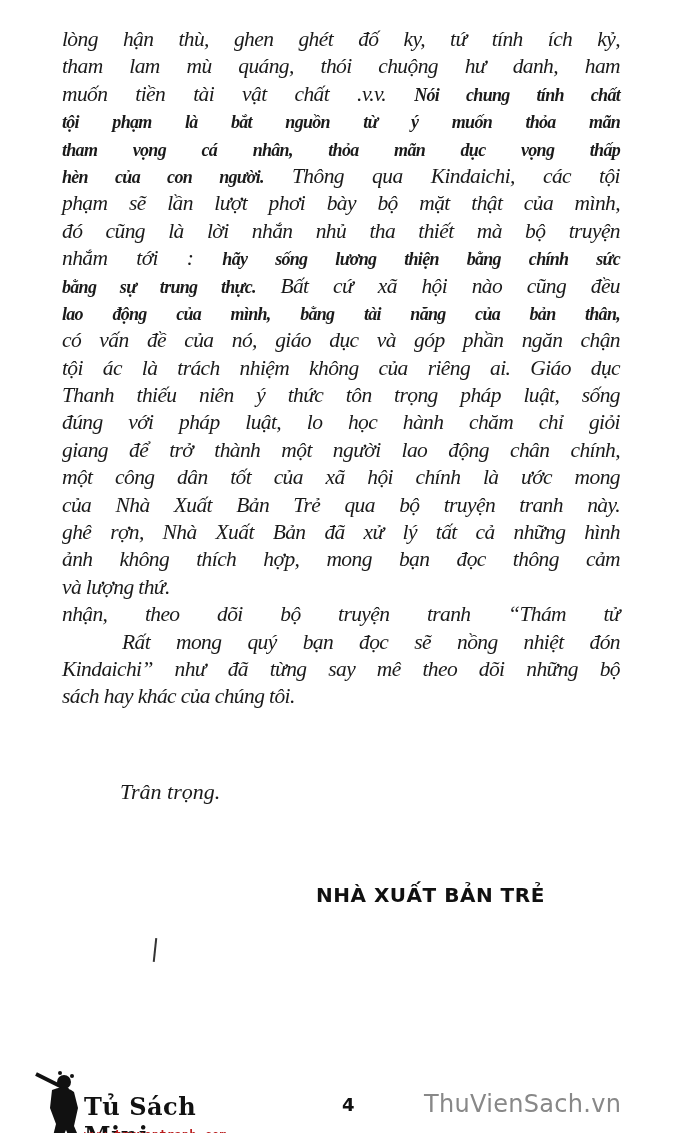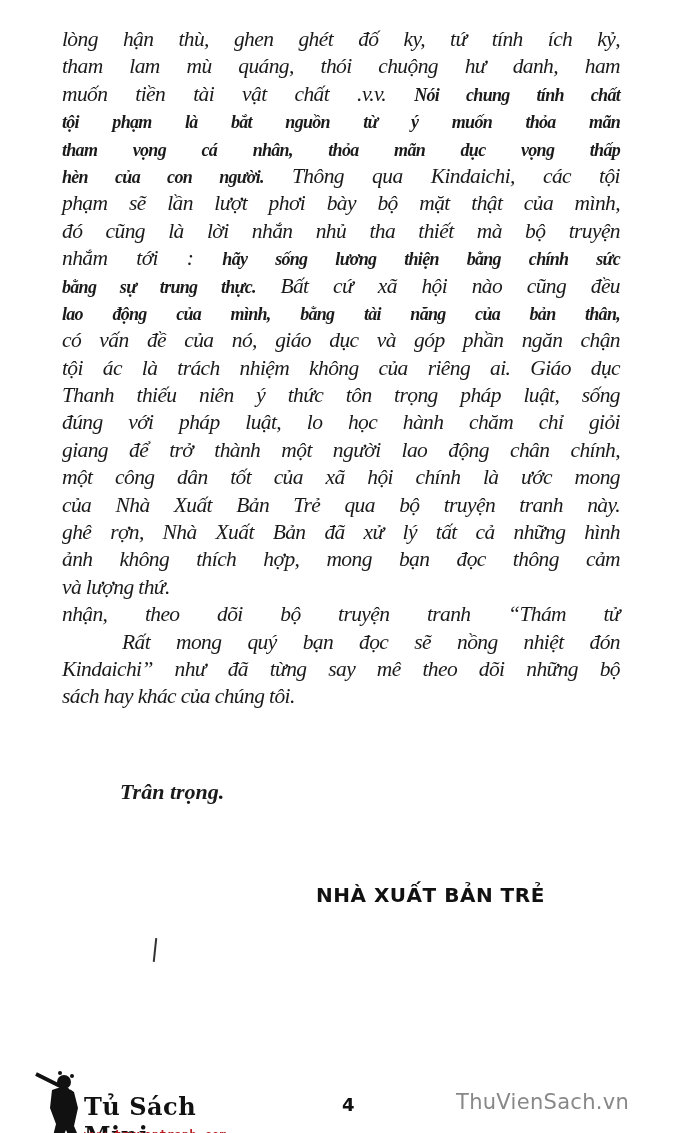--- a/index.html
+++ b/index.html
@@ -2,28 +2,28 @@
 <html><head>
 <meta charset="utf-8">
 <style>
   html, body { margin:0; padding:0; background:#ffffff; }
   body { width:700px; height:1133px; position:relative; overflow:hidden; font-family:"DejaVu Serif", serif; color:#1a1a1a; }
   .page-text { position:absolute; left:62px; top:26px; width:558px; }
   .line { height:27.4px; line-height:27.4px; font-size:21.5px; font-style:italic; white-space:nowrap; text-align:justify; text-align-last:justify; letter-spacing:-0.6px; font-family:"Liberation Serif", serif; }
   .line.last { text-align-last:left; }
   .line.indent { padding-left:60px; }
   .b { font-weight:bold; font-family:Liberation Serif, serif; font-size:18px; letter-spacing:-0.7px; }
-  .signoff { position:absolute; left:120px; top:779px; font-size:22px; font-style:italic; font-family:"Liberation Serif", serif;font-weight:bold; }
+  .signoff { position:absolute; left:120px; top:779px; font-size:22px; font-style:italic; font-family:"Liberation Serif", serif; }
   .publisher { position:absolute; left:316px; top:859px; font-family:"DejaVu Sans", sans-serif; font-weight:bold; font-size:20px; letter-spacing:0.5px; color:#111;margin-top:24px; }
   .mark { position:absolute; left:154px; top:938px; width:2px; height:24px; background:#333; transform:rotate(6deg); }
   .logo { position:absolute; left:34px; top:1068px; width:230px; height:80px; }
   .logo-title { position:absolute; left:50px; top:24px; font-family:"DejaVu Serif", serif; font-weight:bold; font-size:24px; color:#111; letter-spacing:0.5px; }
   .logo-url { position:absolute; left:50px; top:60px; font-family:"DejaVu Sans Mono", monospace; font-size:12px; color:#b91c1c; letter-spacing:0.3px; font-weight:bold; }
   .page-number { position:absolute; left:342px; top:1094px; font-family:"DejaVu Sans", sans-serif; font-weight:bold; font-size:18px; color:#111; }
-  .watermark { position:absolute; left:456px; top:1090px; font-family:"DejaVu Sans", sans-serif; font-size:21px; color:#888; letter-spacing:0.3px; }
+  .watermark { position:absolute; left:424px; top:1090px; font-family:"DejaVu Sans", sans-serif; font-size:24px; color:#888; letter-spacing:0.3px; }
 </style>
 </head>
 <body>
 
 <div class="page-text">
   <div class="line"><span>lòng hận thù, ghen ghét đố ky, tứ tính ích kỷ,</span></div>
   <div class="line"><span>tham lam mù quáng, thói chuộng hư danh, ham</span></div>
   <div class="line"><span>muốn tiền tài vật chất .v.v. </span><span class="b">Nói chung tính chất</span></div>
   <div class="line"><span class="b">tội phạm là bắt nguồn từ ý muốn thỏa mãn</span></div>
   <div class="line"><span class="b">tham vọng cá nhân, thỏa mãn dục vọng thấp</span></div>

